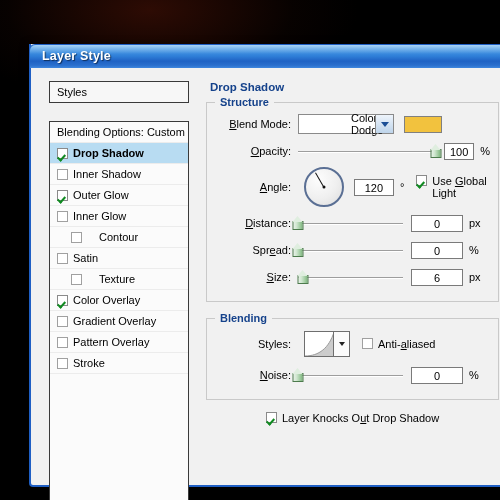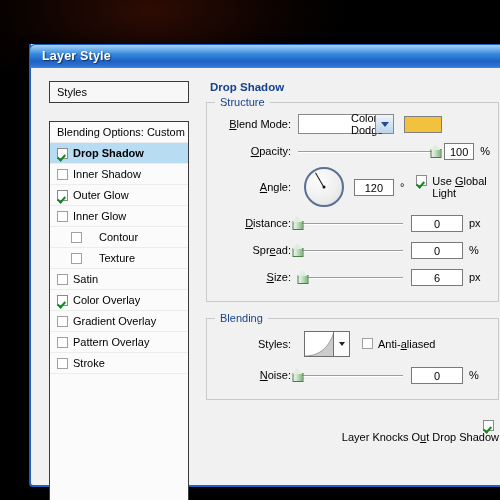--- a/index.html
+++ b/index.html
@@ -136,21 +136,21 @@
     margin-top: 9px;
     padding: 10px 8px 8px 8px;
     box-sizing: border-box;
   }
   .group > .legend {
     position: absolute;
     top: -7px; left: 8px;
     background: #f1f1f1;
     padding: 0 5px;
     font-size: 11px;
-    font-weight: normal;
+    font-weight: bold;
     color: #15428b;
   }
   #section-title {
     position: relative;
     font-size: 11.5px;
     font-weight: bold;
     color: #15428b;
     padding-left: 4px;
     margin-bottom: 0;
   }
@@ -318,25 +318,24 @@
   .inline-check {
     display: flex;
     align-items: flex-start;
     margin-left: 12px;
     font-size: 11px;
   }
   .inline-check .cb { margin-right: 5px; }
 
   #knocks-row {
     display: flex;
-    align-items: flex-end;
+    align-items: flex-start;
     justify-content: center;
-    margin-top: 20px;
-    font-size: 11px;
-    flex-direction: column;
+    margin-top: 12px;
+    font-size: 11px;
   }
   #knocks-row .cb { margin-right: 5px; }
 </style>
 </head>
 <body>
 
 <div id="desktop">
 
   <div id="dialog">
 
@@ -361,27 +360,27 @@
             <span class="label">Outer Glow</span>
           </div>
           <div class="style-row">
             <span class="cb blank"></span>
             <span class="label">Inner Glow</span>
           </div>
           <div class="style-row indent">
             <span class="cb blank"></span>
             <span class="label">Contour</span>
           </div>
+          <div class="style-row">
+            <span class="cb blank"></span>
+            <span class="label">Satin</span>
+          </div>
           <div class="style-row indent">
             <span class="cb blank"></span>
             <span class="label">Texture</span>
-          </div>
-          <div class="style-row">
-            <span class="cb blank"></span>
-            <span class="label">Satin</span>
           </div>
           <div class="style-row">
             <span class="cb checked"></span>
             <span class="label">Color Overlay</span>
           </div>
           <div class="style-row">
             <span class="cb blank"></span>
             <span class="label">Gradient Overlay</span>
           </div>
           <div class="style-row">

